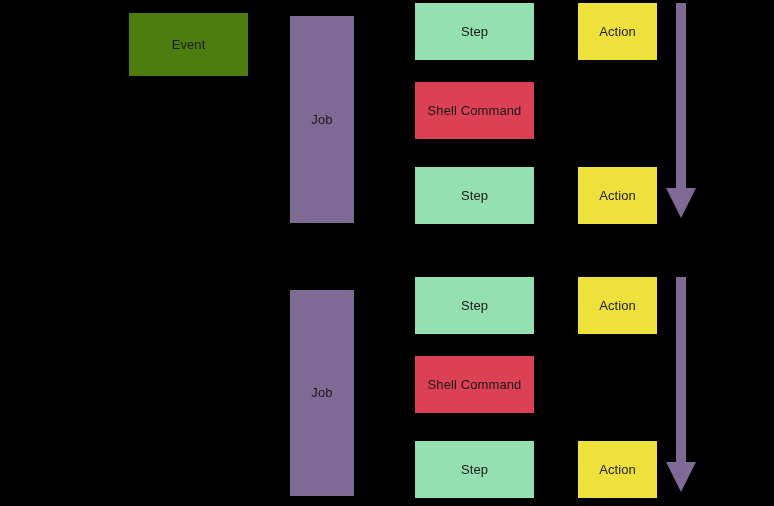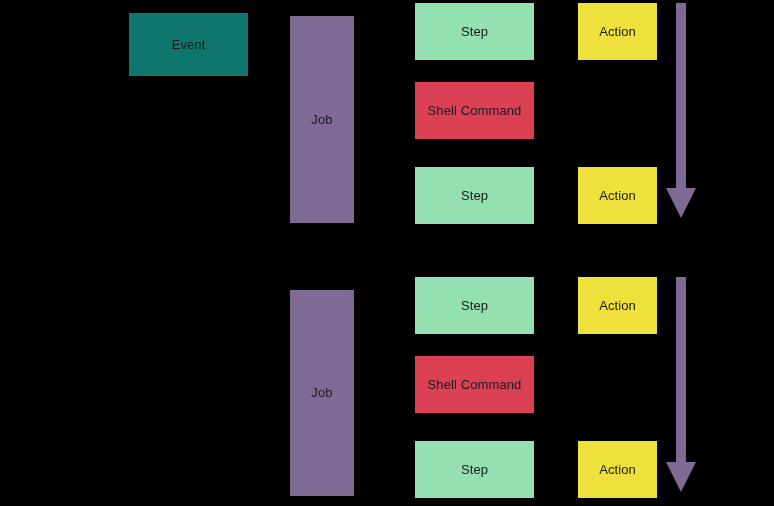--- a/index.html
+++ b/index.html
@@ -38,21 +38,21 @@
     position: absolute;
   }
   .arrow svg {
     display: block;
   }
 </style>
 </head>
 <body>
 
 <div id="canvas" style="background: rgb(0, 0, 0);">
-    <div class="node" style="left: 129px; top: 13px; width: 119px; height: 63px; background: #0f766e; color: rgb(26, 26, 26);">
+    <div class="node" style="left: 129px; top: 13px; width: 119px; height: 63px; background: #4d7c0f; color: rgb(26, 26, 26);">
       <span class="node-label">Event</span>
     </div>
     <div class="node" style="left: 290px; top: 16px; width: 64px; height: 207px; background: rgb(126, 106, 149); color: rgb(26, 26, 26);">
       <span class="node-label">Job</span>
     </div>
     <div class="node" style="left: 415px; top: 3px; width: 119px; height: 57px; background: rgb(149, 224, 177); color: rgb(26, 26, 26);">
       <span class="node-label">Step</span>
     </div>
     <div class="node" style="left: 578px; top: 3px; width: 79px; height: 57px; background: rgb(239, 225, 60); color: rgb(26, 26, 26);">
       <span class="node-label">Action</span>

